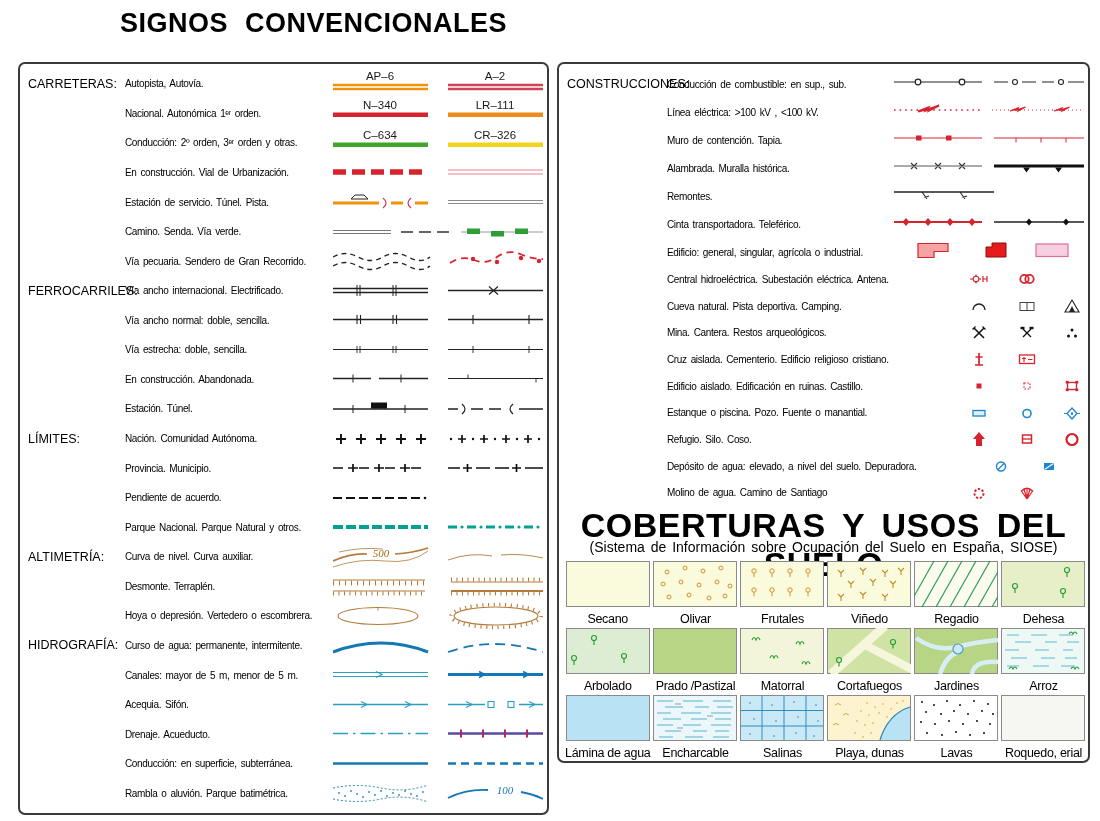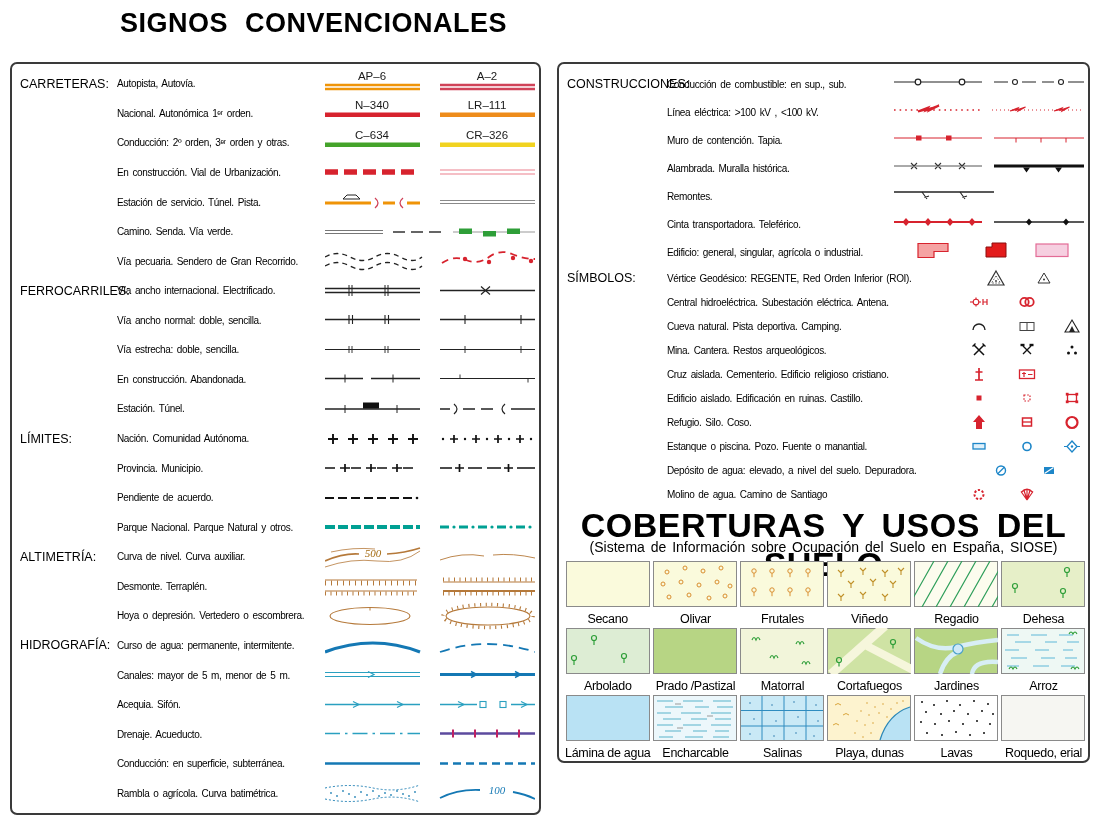--- a/index.html
+++ b/index.html
@@ -1,21 +1,21 @@
 <!DOCTYPE html>
 <html><head>
 <meta charset="utf-8">
 <style>
   html,body{margin:0;padding:0;background:#fff;}
   .canvas{position:relative;width:1100px;height:821px;background:#ffffff;
           font-family:"Liberation Sans",sans-serif;color:#000000;overflow:hidden;}
   .main-title{position:absolute;left:120px;top:8px;font-size:27px;font-weight:bold;
               letter-spacing:.5px;word-spacing:9px;}
   .panel{position:absolute;border:2px solid #3a3a3a;border-radius:7px;background:#fff;}
-  .panel-left{left:10px;top:62px;width:527px;height:749px;}
+  .panel-left{left:18px;top:62px;width:527px;height:749px;}
   .panel-right{left:557px;top:62px;width:529px;height:697px;}
   .lrows{position:absolute;left:8px;right:4px;top:5px;bottom:5px;display:flex;flex-direction:column;}
   .lrow{flex:1;display:grid;grid-template-columns:97px 1fr 210px;align-items:center;}
   .rrows{position:absolute;left:8px;right:4px;top:6px;height:436px;display:flex;flex-direction:column;}
   .rrow{flex:1;display:grid;grid-template-columns:100px 1fr 190px;align-items:center;}
   .cat{font-size:12.5px;white-space:nowrap;}
   .lbl{font-size:10px;letter-spacing:-.35px;word-spacing:1.5px;white-space:nowrap;overflow:visible;}
   .sym{position:relative;height:28px;}
   .sym svg{display:block;}
   .icon-slots{position:relative;height:22px;}
@@ -359,21 +359,21 @@
         <div class="sym">
             <svg width="210" height="28" viewBox="0 0 210 28">
           <path d="M0 13.5h95" stroke="#1478b4" stroke-width="2.4" fill="none"></path>
           <path d="M115 13.5h95" stroke="#1478b4" stroke-width="2.4" stroke-dasharray="8 5" fill="none"></path>
         </svg>
           </div>
       </div>
 
       <div class="lrow">
         <div class="cat"></div>
-        <div class="lbl">Rambla o agrícola. Curva batimétrica.</div>
+        <div class="lbl">Rambla o aluvión. Parque batimétrica.</div>
         <div class="sym">
             <svg width="210" height="28" viewBox="0 0 210 28">
           <path d="M0 9q24-5 48 0t47-3" stroke="#2a86b8" stroke-width="1" stroke-dasharray="2 2" fill="none"></path>
           <path d="M0 20q24 5 48 0t47 3" stroke="#2a86b8" stroke-width="1" stroke-dasharray="2 2" fill="none"></path>
           <circle cx="6" cy="14" r="0.9" fill="#2a86b8"></circle>
               <circle cx="12" cy="17" r="0.9" fill="#2a86b8"></circle>
           <circle cx="18" cy="12" r="0.9" fill="#2a86b8"></circle>
               <circle cx="24" cy="15" r="0.9" fill="#2a86b8"></circle>
           <circle cx="30" cy="18" r="0.9" fill="#2a86b8"></circle>
               <circle cx="36" cy="13" r="0.9" fill="#2a86b8"></circle>
@@ -484,39 +484,20 @@
         <div class="lbl">Edificio: general, singular, agrícola o industrial.</div>
         <div class="sym">
             <svg width="190" height="24" viewBox="0 0 190 24">
           <path d="M24 5.5h30v8h-14v6h-16z" fill="#f5a3a3" stroke="#d7232e" stroke-width="1.2"></path>
           <path d="M92 9h6v-4h14v14h-20z" fill="#e31b1b" stroke="#8c0f0f" stroke-width="1"></path>
           <rect x="142" y="6" width="32" height="12.5" fill="#f6cfe0" stroke="#e36c96" stroke-width="1.2"></rect>
         </svg>
           </div>
       </div>
 
-      <div class="rrow">
-        <div class="cat">SÍMBOLOS:</div>
-        <div class="lbl">Vértice Geodésico: REGENTE, Red Orden Inferior (ROI).</div>
-        <div class="sym icon-slots">
-          <span class="islot" style="left:75px">
-              <svg width="20" height="20" viewBox="0 0 20 20">
-            <path d="M10 3L18 17H2z" fill="none" stroke="#333" stroke-width="1.2"></path>
-            <path d="M10 8l4.5 7h-9z" fill="none" stroke="#333" stroke-width="0.8" stroke-dasharray="1.5 1.5"></path>
-            <circle cx="10" cy="13" r="0.9" fill="#333"></circle>
-          </svg>
-            </span>
-          <span class="islot" style="left:123px">
-              <svg width="20" height="20" viewBox="0 0 20 20">
-            <path d="M10 5L16 15H4z" fill="none" stroke="#333" stroke-width="1"></path>
-            <circle cx="10" cy="11.5" r="1" fill="#333"></circle>
-          </svg>
-            </span>
-        </div>
-      </div>
 
       <div class="rrow">
         <div class="cat"></div>
         <div class="lbl">Central hidroeléctrica. Subestación eléctrica. Antena.</div>
         <div class="sym icon-slots">
           <span class="islot" style="left:75px">
               <svg width="20" height="20" viewBox="0 0 20 20">
             <path d="M1 10h11" stroke="#d7232e" stroke-width="1.1" fill="none"></path>
             <circle cx="7" cy="10" r="2.8" fill="#fff" stroke="#d7232e" stroke-width="1.1"></circle>
             <path d="M7 5.5v2 M7 12.5v2 M14 7v6 M18 7v6 M14 10h4" stroke="#d7232e" stroke-width="1.2" fill="none"></path>
@@ -623,60 +604,60 @@
                 <rect x="13.4" y="4.8" width="2.8" height="2.8" fill="#d7232e"></rect>
             <rect x="3.8" y="12.4" width="2.8" height="2.8" fill="#d7232e"></rect>
                 <rect x="13.4" y="12.4" width="2.8" height="2.8" fill="#d7232e"></rect>
           </svg>
             </span>
         </div>
       </div>
 
       <div class="rrow">
         <div class="cat"></div>
+        <div class="lbl">Estanque o piscina. Pozo. Fuente o manantial.</div>
+        <div class="sym icon-slots">
+          <span class="islot" style="left:75px">
+              <svg width="20" height="20" viewBox="0 0 20 20">
+            <rect x="4" y="7.5" width="12" height="5.5" fill="#dff0fa" stroke="#1d86c8" stroke-width="1.3"></rect>
+          </svg>
+            </span>
+          <span class="islot" style="left:123px">
+              <svg width="20" height="20" viewBox="0 0 20 20">
+            <circle cx="10" cy="10.5" r="4" fill="none" stroke="#1d86c8" stroke-width="1.6"></circle>
+          </svg>
+            </span>
+          <span class="islot" style="left:168px">
+              <svg width="20" height="20" viewBox="0 0 20 20">
+            <path d="M10 5l5 5.5-5 5.5-5-5.5z" fill="none" stroke="#1d86c8" stroke-width="1.3"></path>
+            <circle cx="10" cy="10.5" r="1.2" fill="#1d86c8"></circle>
+            <path d="M2 10.5h3 M15 10.5h3" stroke="#1d86c8" stroke-width="1.2" fill="none"></path>
+          </svg>
+            </span>
+        </div>
+      </div>
+
+      <div class="rrow">
+        <div class="cat"></div>
         <div class="lbl">Refugio. Silo. Coso.</div>
         <div class="sym icon-slots">
           <span class="islot" style="left:75px">
               <svg width="20" height="20" viewBox="0 0 20 20">
             <path d="M10 3l6 7h-3v7h-6v-7H4z" fill="#d7232e"></path>
           </svg>
             </span>
           <span class="islot" style="left:123px">
               <svg width="20" height="20" viewBox="0 0 20 20">
             <rect x="5.5" y="6" width="9" height="8" fill="none" stroke="#d7232e" stroke-width="1.5"></rect>
             <path d="M5.5 10h9" stroke="#d7232e" stroke-width="1.3" fill="none"></path>
           </svg>
             </span>
           <span class="islot" style="left:168px">
               <svg width="20" height="20" viewBox="0 0 20 20">
             <circle cx="10" cy="10.5" r="5.5" fill="none" stroke="#d7232e" stroke-width="2.2"></circle>
-          </svg>
-            </span>
-        </div>
-      </div>
-
-      <div class="rrow">
-        <div class="cat"></div>
-        <div class="lbl">Estanque o piscina. Pozo. Fuente o manantial.</div>
-        <div class="sym icon-slots">
-          <span class="islot" style="left:75px">
-              <svg width="20" height="20" viewBox="0 0 20 20">
-            <rect x="4" y="7.5" width="12" height="5.5" fill="#dff0fa" stroke="#1d86c8" stroke-width="1.3"></rect>
-          </svg>
-            </span>
-          <span class="islot" style="left:123px">
-              <svg width="20" height="20" viewBox="0 0 20 20">
-            <circle cx="10" cy="10.5" r="4" fill="none" stroke="#1d86c8" stroke-width="1.6"></circle>
-          </svg>
-            </span>
-          <span class="islot" style="left:168px">
-              <svg width="20" height="20" viewBox="0 0 20 20">
-            <path d="M10 5l5 5.5-5 5.5-5-5.5z" fill="none" stroke="#1d86c8" stroke-width="1.3"></path>
-            <circle cx="10" cy="10.5" r="1.2" fill="#1d86c8"></circle>
-            <path d="M2 10.5h3 M15 10.5h3" stroke="#1d86c8" stroke-width="1.2" fill="none"></path>
           </svg>
             </span>
         </div>
       </div>
 
       <div class="rrow">
         <div class="cat"></div>
         <div class="lbl">Depósito de agua: elevado, a nivel del suelo. Depuradora.</div>
         <div class="sym icon-slots">
           <span class="islot" style="left:75px">

